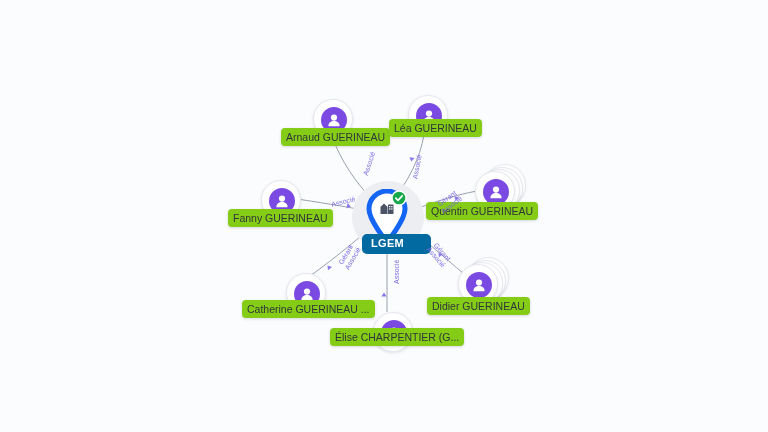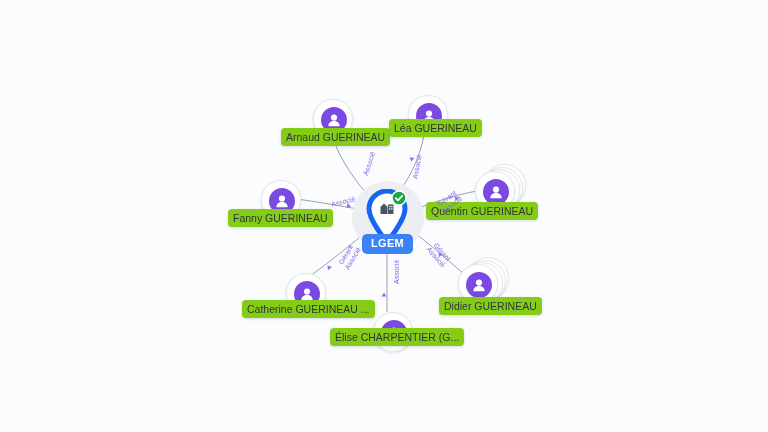--- a/index.html
+++ b/index.html
@@ -41,26 +41,26 @@
     position: absolute;
     left: 366px;
     top: 189px;
     width: 42px;
     height: 54px;
   }
   .company-chip {
     position: absolute;
     left: 362px;
     top: 234px;
-    background: #3b82f6;
+    background: #0369a1;
     color: #ffffff;
     font-size: 11px;
     font-weight: bold;
     letter-spacing: .3px;
-    padding: 3px 9px 4px 9px;
+    padding: 3px 27px 4px 9px;
     border-radius: 5px;
     line-height: 13px;
     white-space: nowrap;
   }
   
   .person-node {
     position: absolute;
     width: 40px;
     height: 40px;
   }
@@ -223,21 +223,21 @@
         <div class="person-stack" style="left: 3px; top: -2.2px;"></div>
         <div class="person-ring">
           <div class="person-avatar" style="background: rgb(123, 74, 226);">
             <svg width="16" height="16" viewBox="0 0 16 16">
               <circle cx="8" cy="5.6" r="3.1" fill="#ffffff"></circle>
               <path d="M2.4,14.2 C2.4,10.6 5,9.1 8,9.1 C11,9.1 13.6,10.6 13.6,14.2 Z" fill="#ffffff"></path>
             </svg>
           </div>
         </div>
       </div>
-      <div class="person-label" style="left: 427px; top: 297px; margin-left: 12px;">Didier GUERINEAU</div>
+      <div class="person-label" style="left: 427px; top: 297px;">Didier GUERINEAU</div>
       <div class="person-node" style="left: 373px; top: 312px;">
         <div class="person-ring">
           <div class="person-avatar" style="background: rgb(123, 74, 226);">
             <svg width="16" height="16" viewBox="0 0 16 16">
               <circle cx="8" cy="5.6" r="3.1" fill="#ffffff"></circle>
               <path d="M2.4,14.2 C2.4,10.6 5,9.1 8,9.1 C11,9.1 13.6,10.6 13.6,14.2 Z" fill="#ffffff"></path>
             </svg>
           </div>
         </div>
       </div>

